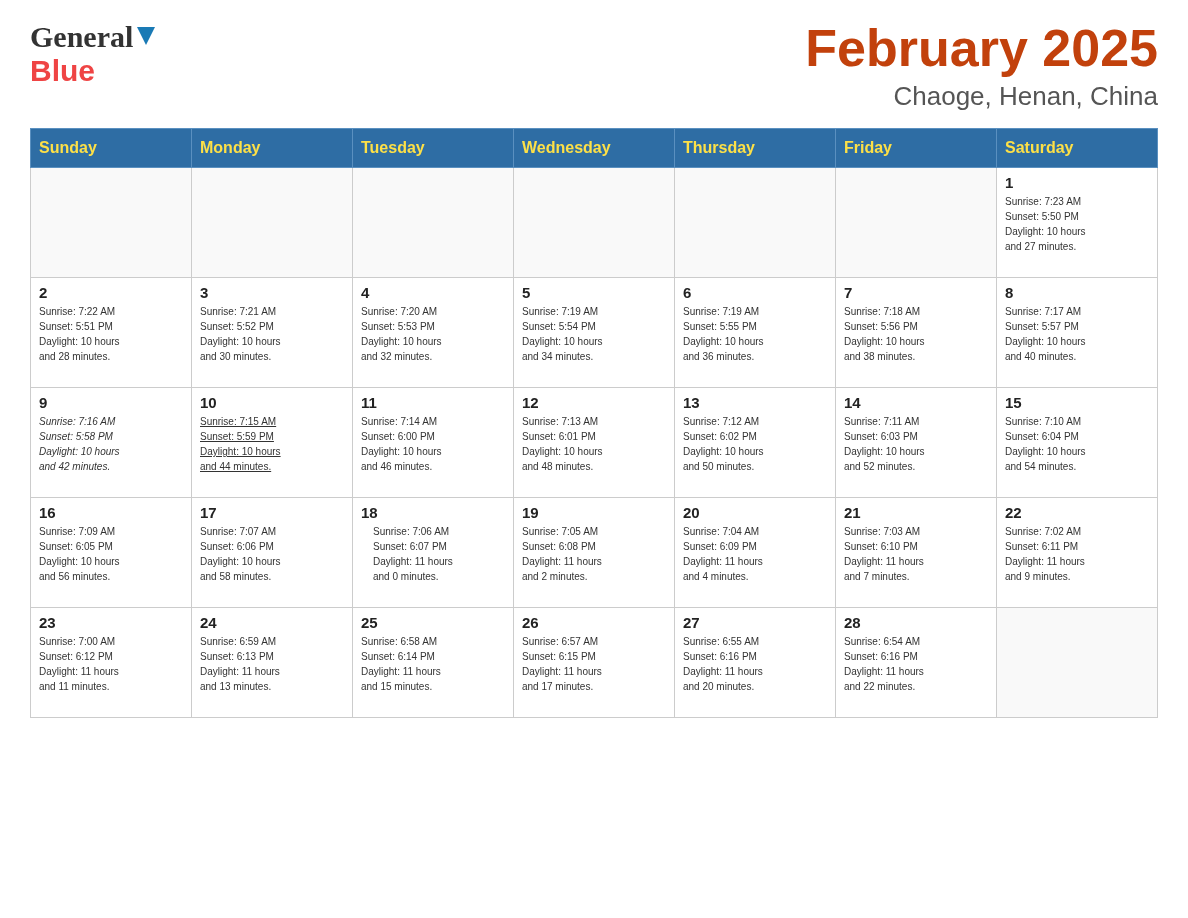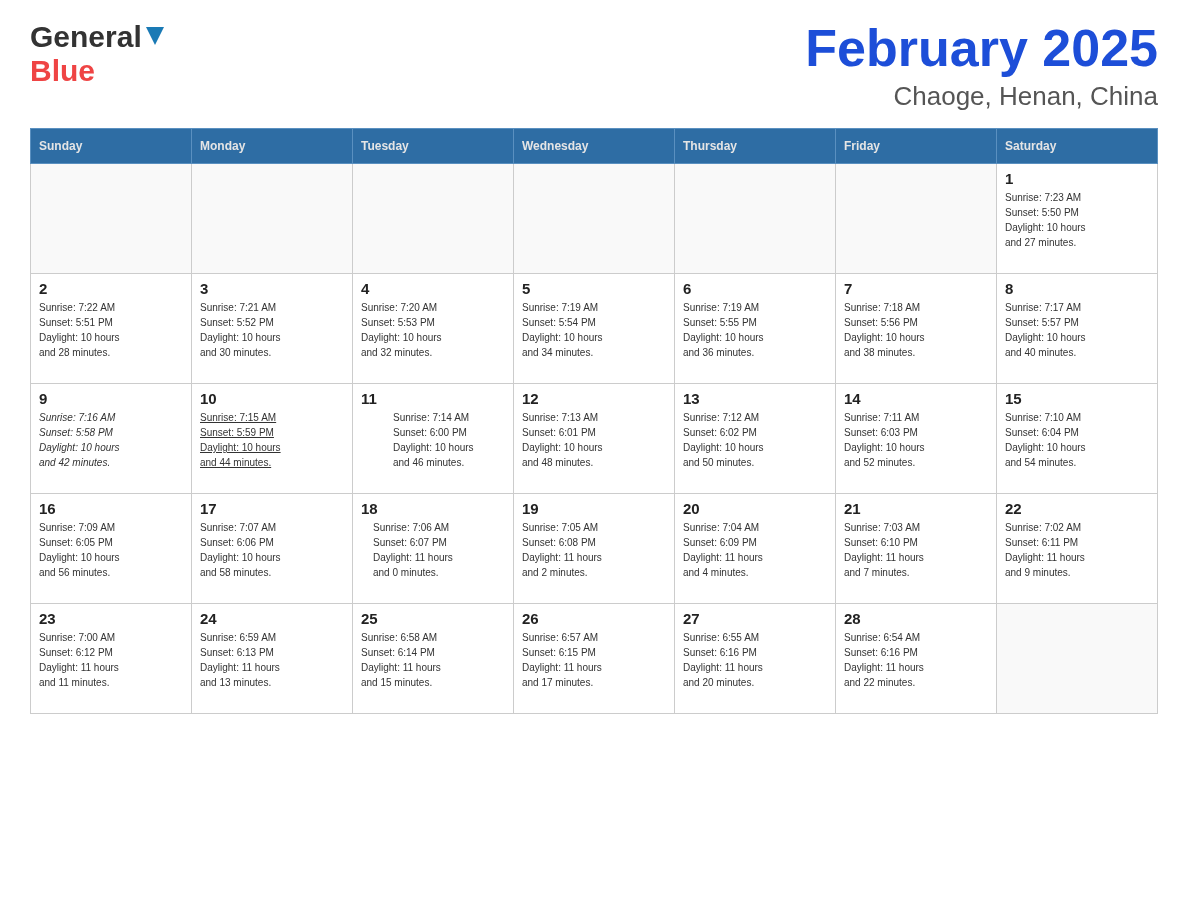--- a/index.html
+++ b/index.html
@@ -20,37 +20,37 @@
       display: flex;
       flex-direction: column;
       align-items: flex-start;
     }
     .title-area {
       text-align: right;
     }
     .month-title {
       font-size: 52px;
       font-weight: bold;
-      color: #1d4ed8;
+      color: #c2410c;
       line-height: 1.1;
     }
     .subtitle {
       font-size: 26px;
       color: #555;
       margin-top: 4px;
     }
     .calendar {
       width: 100%;
       border-collapse: collapse;
       border: 1px solid #aaa;
     }
     .calendar th {
       background-color: #2e6da4;
-      color: #e5e5e5;
-      font-size: 12px;
+      color: #fde047;
+      font-size: 16px;
       font-weight: bold;
       padding: 10px 8px;
       text-align: left;
       border: 1px solid #5a90c0;
     }
     .calendar td {
       vertical-align: top;
       padding: 6px 8px;
       border: 1px solid #ccc;
       width: calc(100% / 7);
@@ -76,20 +76,21 @@
       line-height: 1.5;
     }
     .logo-row {
       display: flex;
       align-items: center;
     }
     .logo-text-general {
       font-size: 30px;
       font-weight: bold;
       color: #333;
+      font-family: Liberation Serif, serif;
     }
     .logo-arrow {
       display: inline-block;
       margin-left: 2px;
     }
     .logo-text-blue {
       font-size: 30px;
       font-weight: bold;
       color: #ef4444;
     }
@@ -206,21 +207,21 @@
         </td>
         <td>
           <span class="day-number">10</span>
           <div class="day-info" style="white-space: pre-line; text-decoration: underline;">Sunrise: 7:15 AM
 Sunset: 5:59 PM
 Daylight: 10 hours
 and 44 minutes.</div>
         </td>
         <td>
           <span class="day-number">11</span>
-          <div class="day-info" style="white-space: pre-line; margin-left: 32px;">Sunrise: 7:14 AM
+          <div class="day-info" style="white-space: pre-line;">Sunrise: 7:14 AM
 Sunset: 6:00 PM
 Daylight: 10 hours
 and 46 minutes.</div>
         </td>
         <td>
           <span class="day-number">12</span>
           <div class="day-info" style="white-space: pre-line;">Sunrise: 7:13 AM
 Sunset: 6:01 PM
 Daylight: 10 hours
 and 48 minutes.</div>

